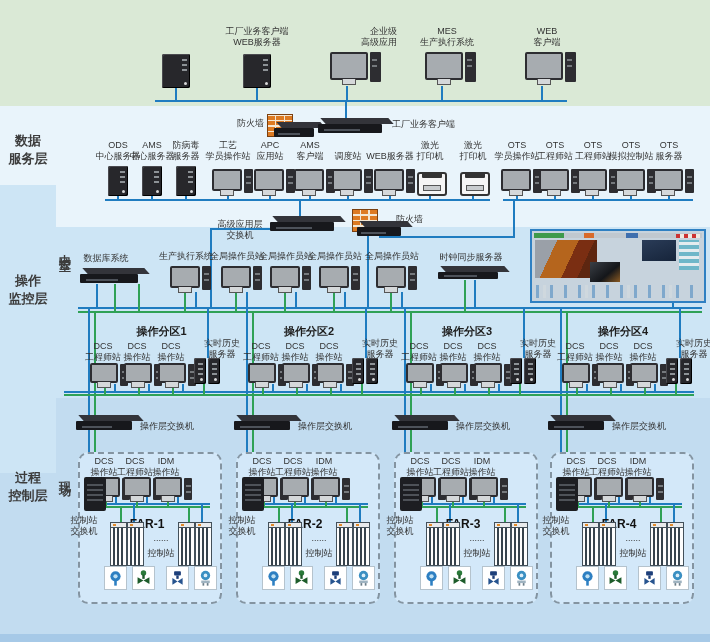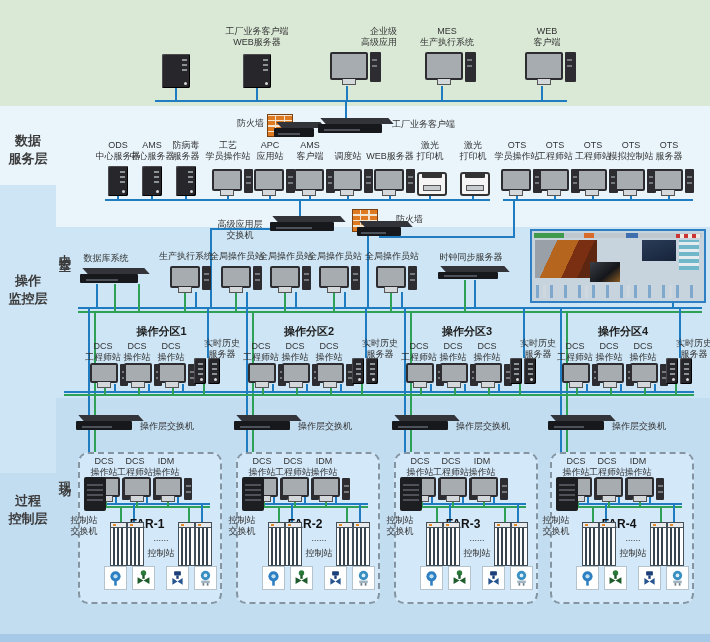--- a/index.html
+++ b/index.html
@@ -79,21 +79,21 @@
   <div class="band" style="top:227px;height:171px;background:#cde5f5;"></div>
   <div class="band" style="top:398px;height:236px;background:#c2dcf0;"></div>
   <div class="band" style="top:634px;height:8px;background:#a6c9e7;"></div>
   <div class="lcol" style="top:185px;height:42px;background:#cde5f5;"></div>
   <div class="lcol" style="top:398px;height:75px;background:#cde5f5;"></div>
 
   <div class="layerlbl" style="left:4px;top:132px;width:48px;">数据
 服务层</div>
   <div class="layerlbl" style="left:4px;top:272px;width:48px;">操作
 监控层</div>
-  <div class="layerlbl" style="left:4px;top:492px;width:48px;font-family:Liberation Serif, serif;">过程
+  <div class="layerlbl" style="left:4px;top:469px;width:48px;font-family:Liberation Serif, serif;">过程
 控制层</div>
   <div class="vert" style="left:56px;top:244px;">中控室</div>
   <div class="vert" style="left:56px;top:472px;">现场</div>
 
   <div class="hl blue" style="left:155px;top:100px;width:412px;"></div>
   <div class="vl blue" style="left:175px;top:88px;height:12px;"></div>
   <div class="vl blue" style="left:256px;top:88px;height:12px;"></div>
   <div class="vl blue" style="left:346px;top:86px;height:14px;"></div>
   <div class="vl blue" style="left:441px;top:86px;height:14px;"></div>
   <div class="vl blue" style="left:541px;top:86px;height:14px;"></div>

